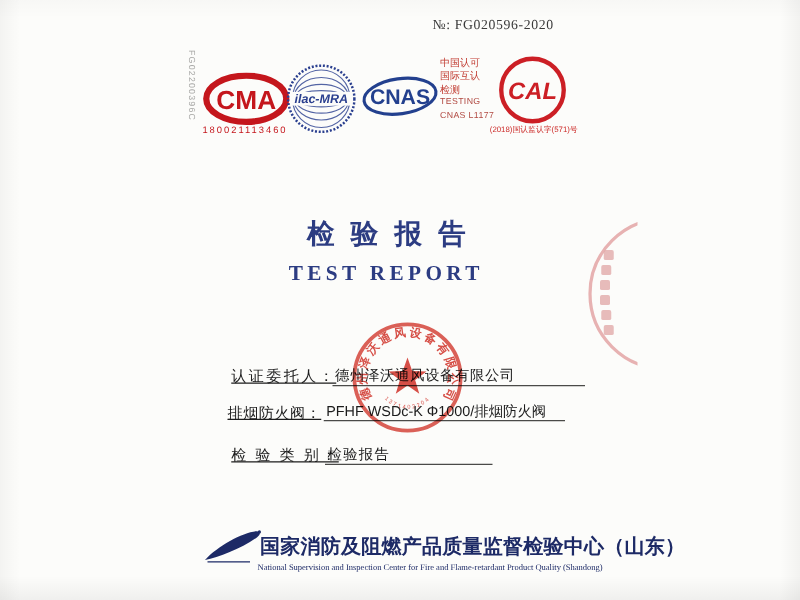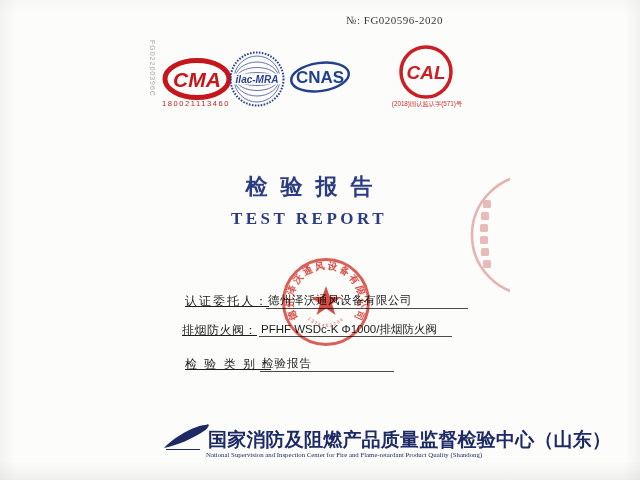--- a/index.html
+++ b/index.html
@@ -34,37 +34,37 @@
   .f2-label{top:322px;left:182px;letter-spacing:0.5px;}
   .f2-value{top:322px;left:261px;}
   .f2-line{top:336px;left:259px;width:193px;}
   .f3-label{top:356px;left:185px;letter-spacing:2px;}
   .f3-value{top:356px;left:262px;letter-spacing:1px;}
   .f3-line{top:371px;left:260px;width:134px;}
   
   .main-seal{top:254px;left:278px;mix-blend-mode:multiply;opacity:0.88;}
   .edge-seal{top:170px;left:455px;opacity:0.75;}
   
-  .footer-zh{top:427px;left:208px;font-size:19px;font-weight:bold;color:#1d2a66;letter-spacing:0.2px;white-space:nowrap;}
+  .footer-zh{top:427px;left:208px;font-size:16px;font-weight:bold;color:#1d2a66;letter-spacing:0.2px;white-space:nowrap;}
   .footer-en{top:451px;left:206px;font-family:"Liberation Serif",serif;font-size:6.8px;color:#1d2a66;white-space:nowrap;}
   .sdqi-text{top:449px;left:166px;font-size:9px;font-weight:bold;font-style:italic;color:#1d2a66;letter-spacing:1.5px;margin-top:45px;}
 </style>
 </head>
 <body>
 
 <div class="page">
 
   <div class="abs report-no">
     <span>№:</span>
     <span>FG020596-2020</span>
   </div>
 
   <div class="abs side-code">FG02200396C</div>
 
-  <div class="abs" style="top:58px;left:160px;font-style:italic;">
+  <div class="abs" style="top:58px;left:160px;">
     <svg width="74" height="44" viewBox="0 0 74 44">
       <ellipse cx="37" cy="21" rx="32" ry="18.5" fill="none" stroke="#c4161c" stroke-width="5"></ellipse>
       <text x="37" y="29" text-anchor="middle" font-size="21" font-weight="bold" fill="#c4161c" font-family="Liberation Sans, sans-serif">CMA</text>
     </svg>
   </div>
   <div class="abs cma-number">180021113460</div>
 
   <div class="abs" style="top:55px;left:289px;">
     <svg width="62" height="46" viewBox="0 0 62 46">
       <ellipse cx="31" cy="22" rx="29" ry="14" fill="none" stroke="#23408e" stroke-width="2.5" transform="rotate(-8 31 22)"></ellipse>
@@ -79,20 +79,27 @@
         <ellipse cx="29" cy="29" rx="23" ry="23"></ellipse>
         <ellipse cx="29" cy="29" rx="22" ry="17"></ellipse>
         <ellipse cx="29" cy="29" rx="21" ry="11.5"></ellipse>
         <ellipse cx="29" cy="29" rx="20" ry="6.5"></ellipse>
       </g>
       <rect x="4" y="23.5" width="50" height="11" fill="#fcfcfa"></rect>
       <text x="29" y="32.5" text-anchor="middle" font-size="10" font-weight="bold" font-style="italic" fill="#2a3f8f" font-family="Liberation Sans, sans-serif">ilac-MRA</text>
     </svg>
   </div>
 
+  <div class="abs cnas-lines">
+    <div>中国认可</div>
+    <div>国际互认</div>
+    <div>检测</div>
+    <div class="en">TESTING</div>
+    <div class="en">CNAS L1177</div>
+  </div>
 
   <div class="abs" style="top:44px;left:397px;">
     <svg width="58" height="58" viewBox="0 0 58 58">
       <circle cx="29" cy="28" r="25" fill="none" stroke="#cc1f25" stroke-width="3.5"></circle>
       <text x="29" y="35" text-anchor="middle" font-size="19" font-weight="bold" font-style="italic" fill="#cc1f25" font-family="Liberation Sans, sans-serif">CAL</text>
     </svg>
   </div>
   <div class="abs cal-caption">(2018)国认监认字(571)号</div>
 
   <div class="abs title-block">

